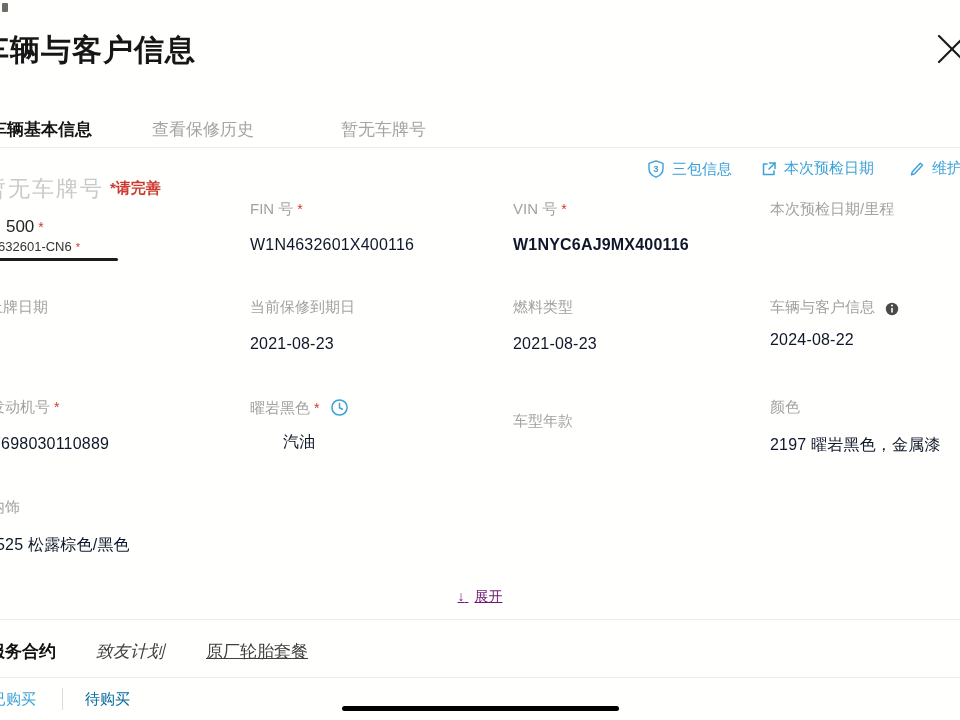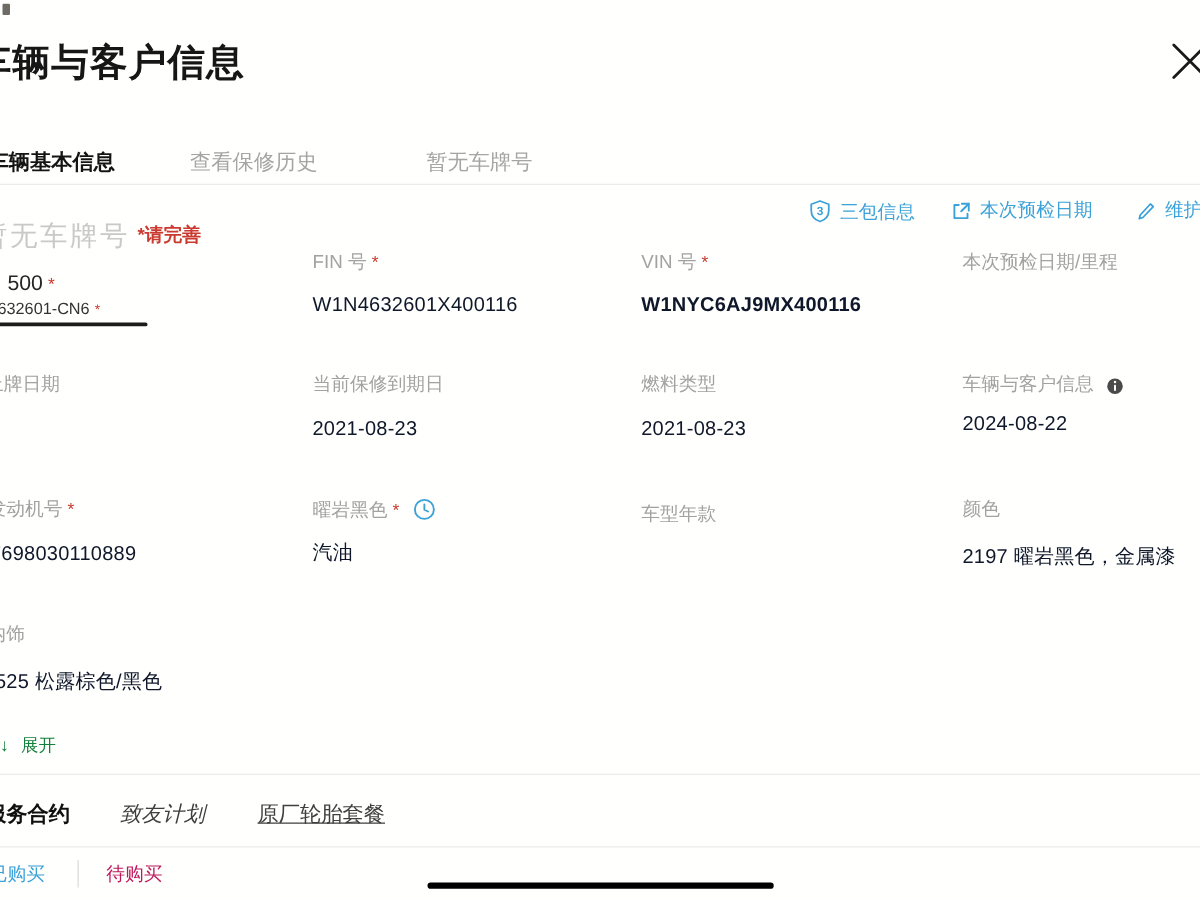--- a/index.html
+++ b/index.html
@@ -19,26 +19,26 @@
   .action{position:absolute; top:159px; display:flex; align-items:center; gap:6px; color:#3BA1D9; font-size:15px; white-space:nowrap; cursor:pointer;}
   .field{position:absolute; width:255px;}
   .label{font-size:15px; color:#a2a2a2; white-space:nowrap;}
   .req{color:#cb3a30; margin-left:4px; font-size:14px;}
   .value{font-size:16px; color:#0f172a; white-space:nowrap; letter-spacing:.2px;}
   .plate{position:absolute; left:-16px; top:174px; font-size:22px; color:#c9c9c9; letter-spacing:2px; white-space:nowrap;}
   .plate-warn{position:absolute; left:110px; top:179px; font-size:15px; font-weight:700; color:#cb3a30; white-space:nowrap;}
   .model-name{position:absolute; left:-12px; top:217px; font-size:17px; color:#242424; white-space:nowrap;}
   .model-code{position:absolute; left:-2px; top:239px; font-size:13px; color:#333; white-space:nowrap;}
   .inline-icon{display:inline-block; vertical-align:-4px; margin-left:6px;}
-  .expand{position:absolute; left:0; top:588px; width:960px; font-size:14px; color:#15803d; cursor:pointer;}
+  .expand{position:absolute; left:0; top:588px; width:960px; text-align:center; font-size:14px; color:#701a75; cursor:pointer;text-decoration:underline;}
   .bot-tab{position:absolute; top:640px; font-size:17px; color:#3f3f3f; white-space:nowrap; cursor:pointer;}
   .bot-tab.active{color:#101010; font-weight:700;}
   .purchase{position:absolute; top:690px; font-size:15px; white-space:nowrap; cursor:pointer;}
   .purchase.active{color:#3BA1D9;}
-  .purchase.idle{color:#be185d;}
+  .purchase.idle{color:#0369a1;}
   .vsep{position:absolute; left:62px; top:688px; width:1px; height:22px; background:#dcdcdc;}
   .home-bar{position:absolute; left:342px; top:706px; width:277px; height:5px; background:#000; border-radius:3px; cursor:grab;}
 </style>
 </head>
 <body>
 
 <div class="screen">
 
   <div class="artifact"></div>
 
@@ -141,23 +141,23 @@
     <div class="value" style="margin-top:18px; margin-left:2px;">7698030110889</div>
   </div>
   <div class="field" style="left:250px; top:398px;">
     <div class="label">
       <span>曜岩黑色</span><span class="req">*</span>
       <svg class="inline-icon" width="19" height="19" viewBox="0 0 19 19">
         <circle cx="9.5" cy="9.5" r="7.6" fill="none" stroke="#3BA1D9" stroke-width="1.5"></circle>
         <path d="M9.5 5.6 V9.8 L12.4 11.2" fill="none" stroke="#3BA1D9" stroke-width="1.5" stroke-linecap="round" stroke-linejoin="round"></path>
       </svg>
     </div>
-    <div class="value" style="margin-top:14px;">汽油</div>
+    <div class="value" style="margin-top:14px;margin-left:33px;">汽油</div>
   </div>
-  <div class="field" style="left:513px; top:402px;">
+  <div class="field" style="left:513px; top:412px;">
     <div class="label">车型年款</div>
     <div class="value" style="margin-top:18px;"></div>
   </div>
   <div class="field" style="left:770px; top:398px;">
     <div class="label">颜色</div>
     <div class="value" style="margin-top:18px;">2197 曜岩黑色，金属漆</div>
   </div>
 
   <div class="field" style="left:-10px; top:498px;">
     <div class="label">内饰</div>

